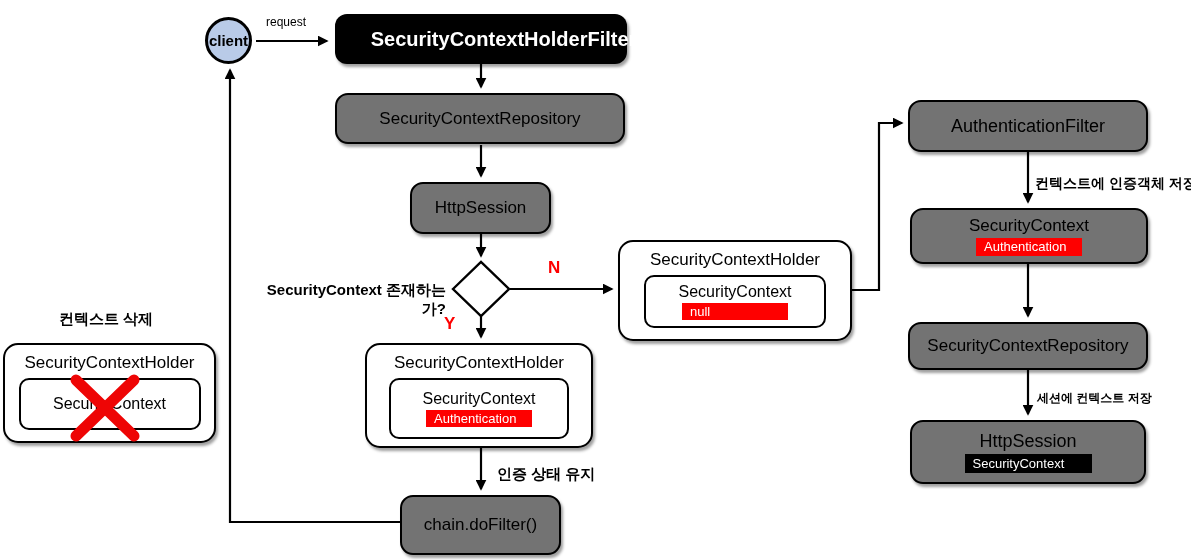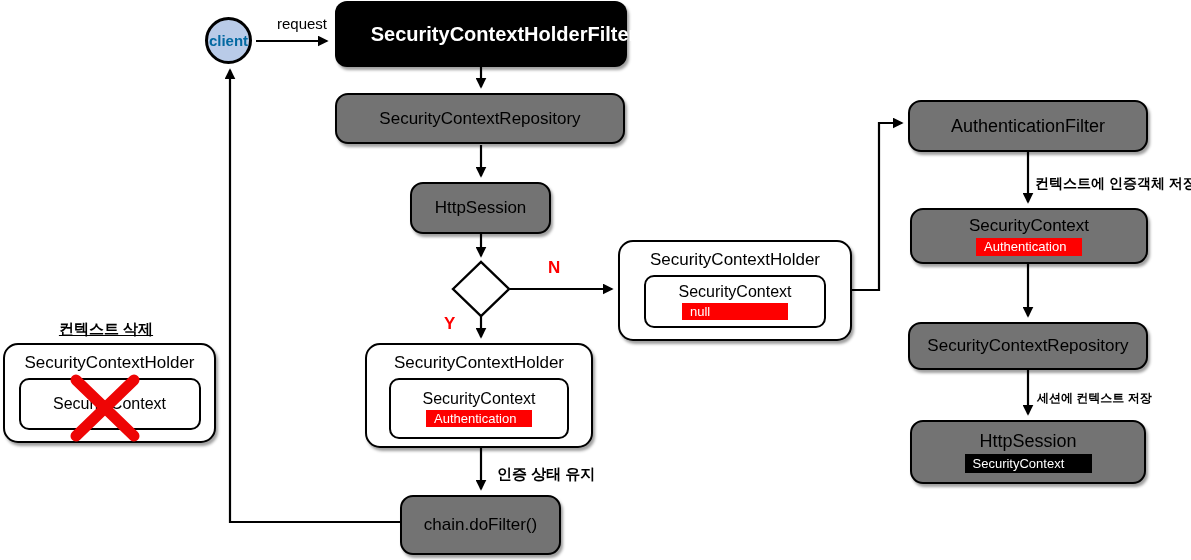--- a/index.html
+++ b/index.html
@@ -107,40 +107,39 @@
     left: 205px; top: 17px;
     width: 47px; height: 47px;
     border-radius: 50%;
     background: var(--client-fill, #b9cbe8);
     border: 3px solid #000;
     display: flex;
     align-items: center;
     justify-content: center;
     font-size: 15px;
     font-weight: 700;
-    color: #0369a1;
+    color: #000000;
     z-index: 2;
   }
 
   .caption {
     position: absolute;
     font-size: 15px;
     font-weight: 700;
     color: #000;
     z-index: 2;
     white-space: nowrap;
   }
 
   .plain-label {
     position: absolute;
-    font-size: 15px;
+    font-size: 12px;
     color: #000;
     z-index: 2;
     white-space: nowrap;
-    margin-left: 16px;
   }
 
   .branch-label {
     position: absolute;
     font-size: 17px;
     font-weight: 700;
     color: var(--red, #ff0000);
     z-index: 2;
   }
 
@@ -156,21 +155,21 @@
   }
 
   .x-overlay {
     position: absolute;
     left: 62px; top: 372px;
     width: 86px; height: 72px;
     z-index: 5;
   }
 
   
-  #node-filter   { left: 335px; top: 1px;  width: 292px; height: 66px; padding-left: 45px; }
+  #node-filter   { left: 335px; top: 14px;  width: 292px; height: 50px; padding-left: 45px; }
   #node-repo     { left: 335px; top: 93px;  width: 290px; height: 51px; }
   #node-http     { left: 410px; top: 182px; width: 141px; height: 52px; }
   #node-chain    { left: 400px; top: 495px; width: 161px; height: 60px; }
 
   #group-new     { left: 618px; top: 240px; width: 234px; height: 101px; }
   #group-new .inner-node   { width: 182px; height: 53px; margin-top: 2px; }
   #group-auth    { left: 365px; top: 343px; width: 228px; height: 105px; }
   #group-auth .inner-node  { width: 180px; height: 61px; margin-top: 2px; }
   #group-clear   { left: 3px;   top: 343px; width: 213px; height: 100px; }
   #group-clear .inner-node { width: 182px; height: 52px; margin-top: 2px; }
@@ -180,21 +179,21 @@
   #node-sc .inner-title    { font-size: 17px; }
   #node-repo2      { left: 908px; top: 322px; width: 240px; height: 48px; }
   #node-http2      { left: 910px; top: 420px; width: 236px; height: 64px; }
   #node-http2 .inner-title { font-size: 18px; }
 
   #label-request   { left: 253px; top: 15px; width: 66px; text-align: center; }
   #label-n         { left: 548px; top: 258px; }
   #label-y         { left: 444px; top: 314px; }
   #caption-new     { left: 641px; top: 214px; }
   #caption-keep    { left: 497px; top: 465px; }
-  #caption-clear   { left: 42px;  top: 320px; width: 128px; text-align: center; text-decoration: underline; }
+  #caption-clear   { left: 42px;  top: 310px; width: 128px; text-align: center; }
   #caption-store-auth    { left: 1035px; top: 175px; font-size: 14px; }
   #caption-store-session { left: 1037px; top: 390px; font-size: 12px; }
 </style>
 </head>
 <body>
 
 <div class="stage">
 
   <svg class="wires" viewBox="0 0 1191 560">
     <defs>
@@ -219,20 +218,21 @@
     <polygon points="453,289 481,262 509,289 481,316" fill="#ffffff" stroke="#000" stroke-width="2.4"></polygon>
   </svg>
 
   <div class="circle-node">client</div>
   <div class="plain-label" id="label-request">request</div>
 
   <div class="node black" id="node-filter">SecurityContextHolderFilter</div>
   <div class="node" id="node-repo">SecurityContextRepository</div>
   <div class="node" id="node-http">HttpSession</div>
 
+  <div class="question-label">SecurityContext 존재하는가?</div>
   <div class="branch-label" id="label-n">N</div>
   <div class="branch-label" id="label-y">Y</div>
 
   <div class="group" id="group-new">
     <div class="group-title">SecurityContextHolder</div>
     <div class="inner-node">
       <div class="inner-title">SecurityContext</div>
       <div class="badge">null</div>
     </div>
   </div>

